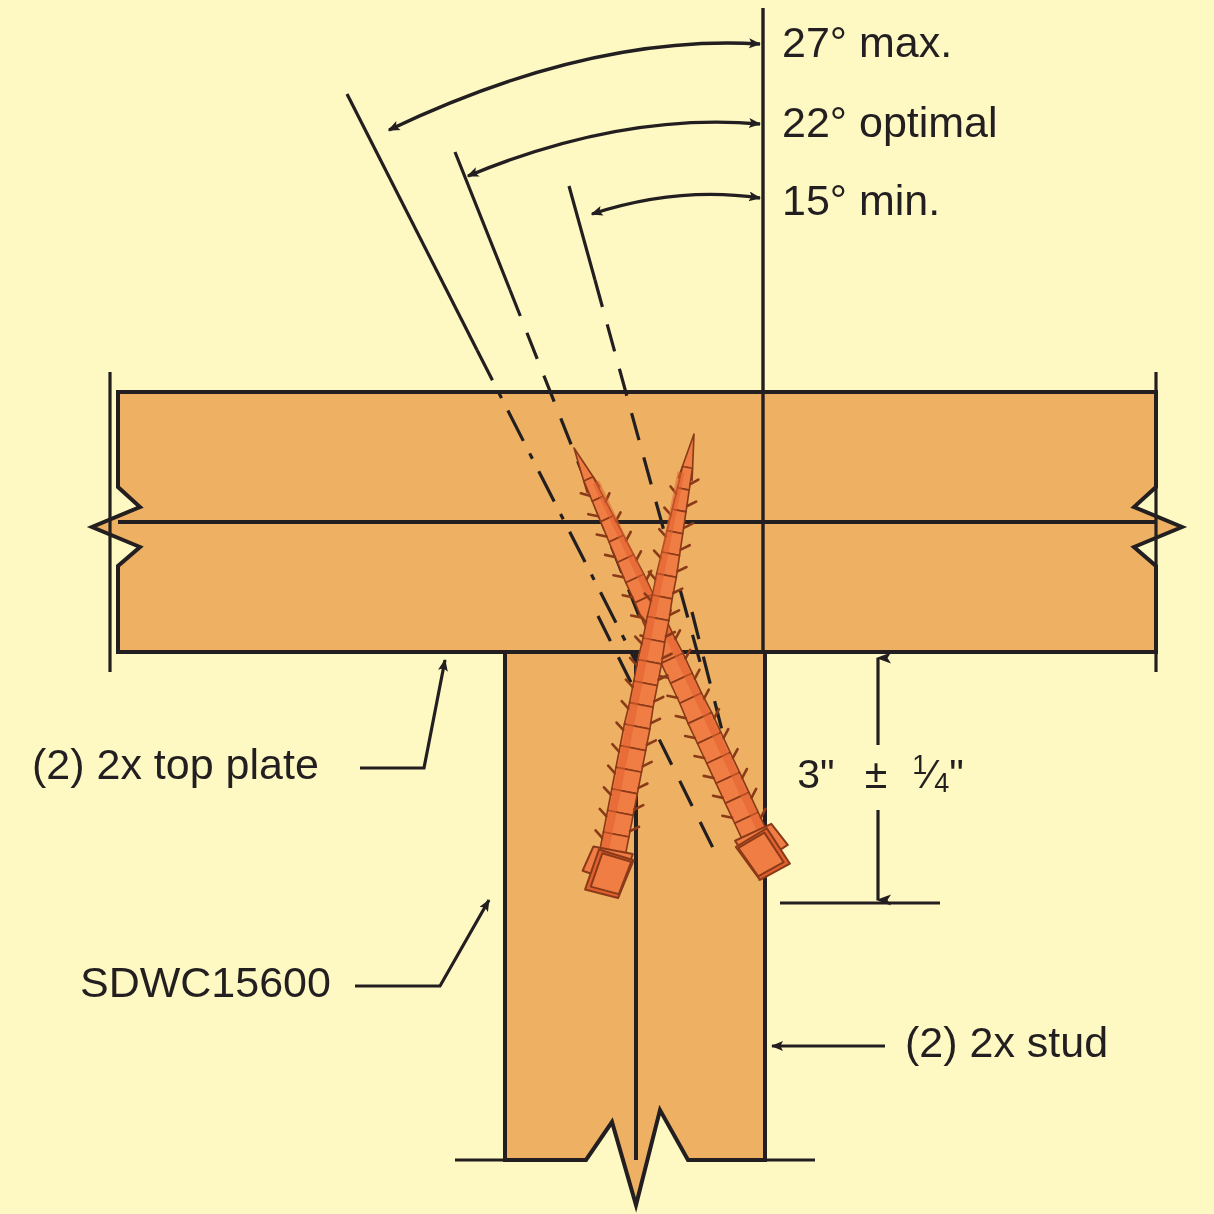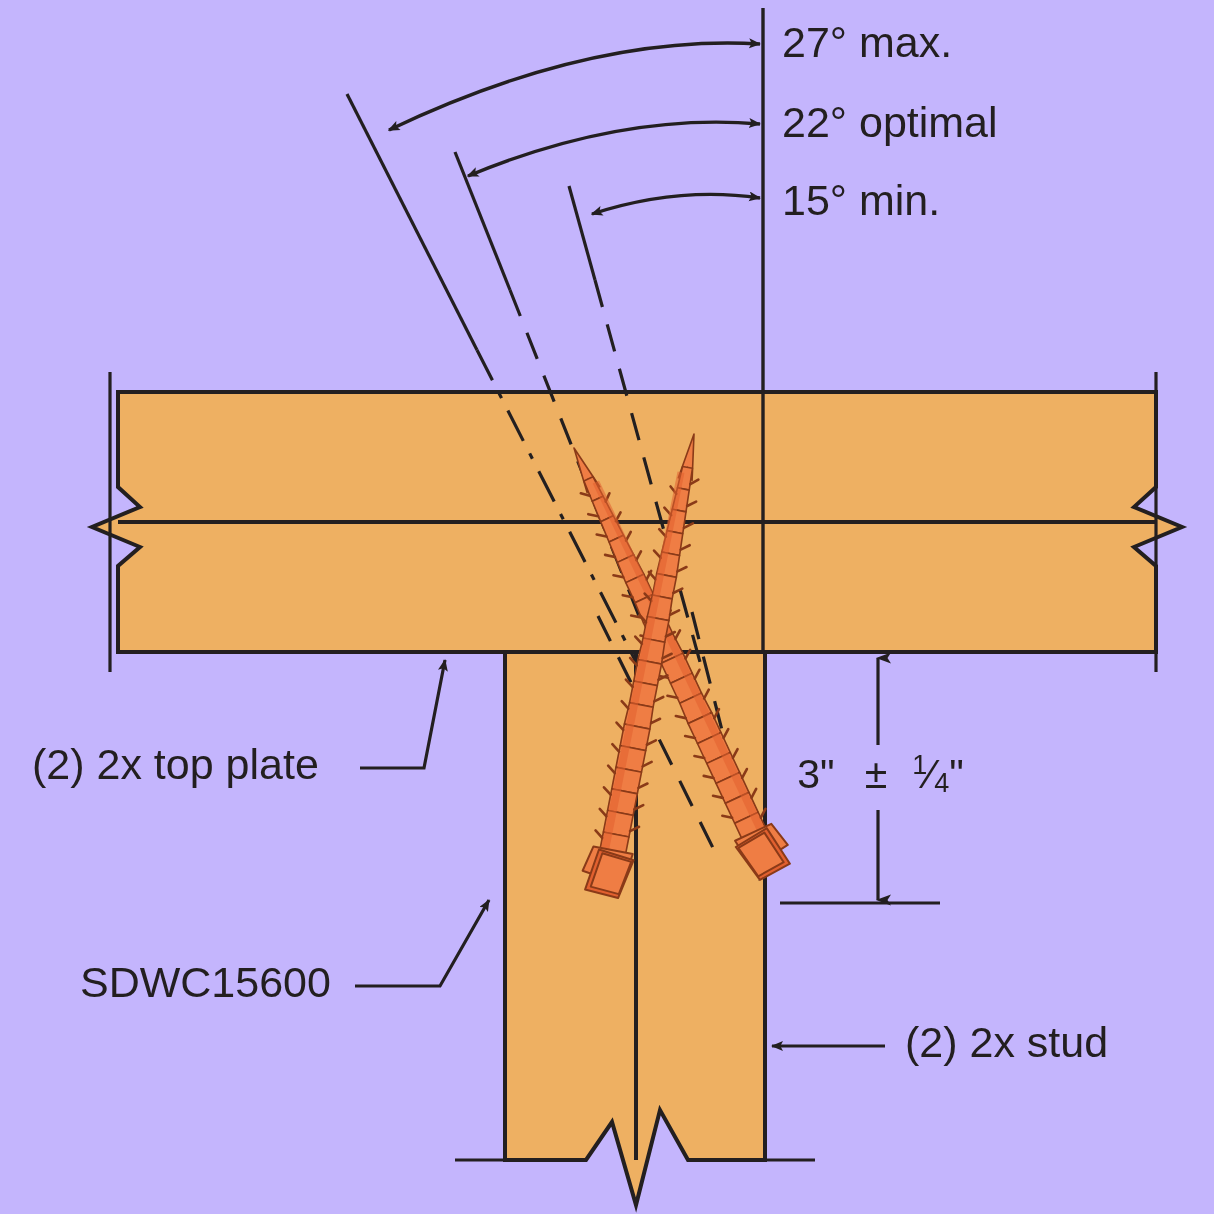--- a/index.html
+++ b/index.html
@@ -10,21 +10,21 @@
   body {
     width: 1214px;
     height: 1214px;
     font-family: "Liberation Sans", sans-serif;
     overflow: hidden;
   }
   #diagram-root {
     position: relative;
     width: 1214px;
     height: 1214px;
-    background: #c4b5fd;
+    background: #fef9c3;
   }
   svg#scene {
     position: absolute;
     top: 0;
     left: 0;
     width: 1214px;
     height: 1214px;
     display: block;
   }
   text.lbl {

